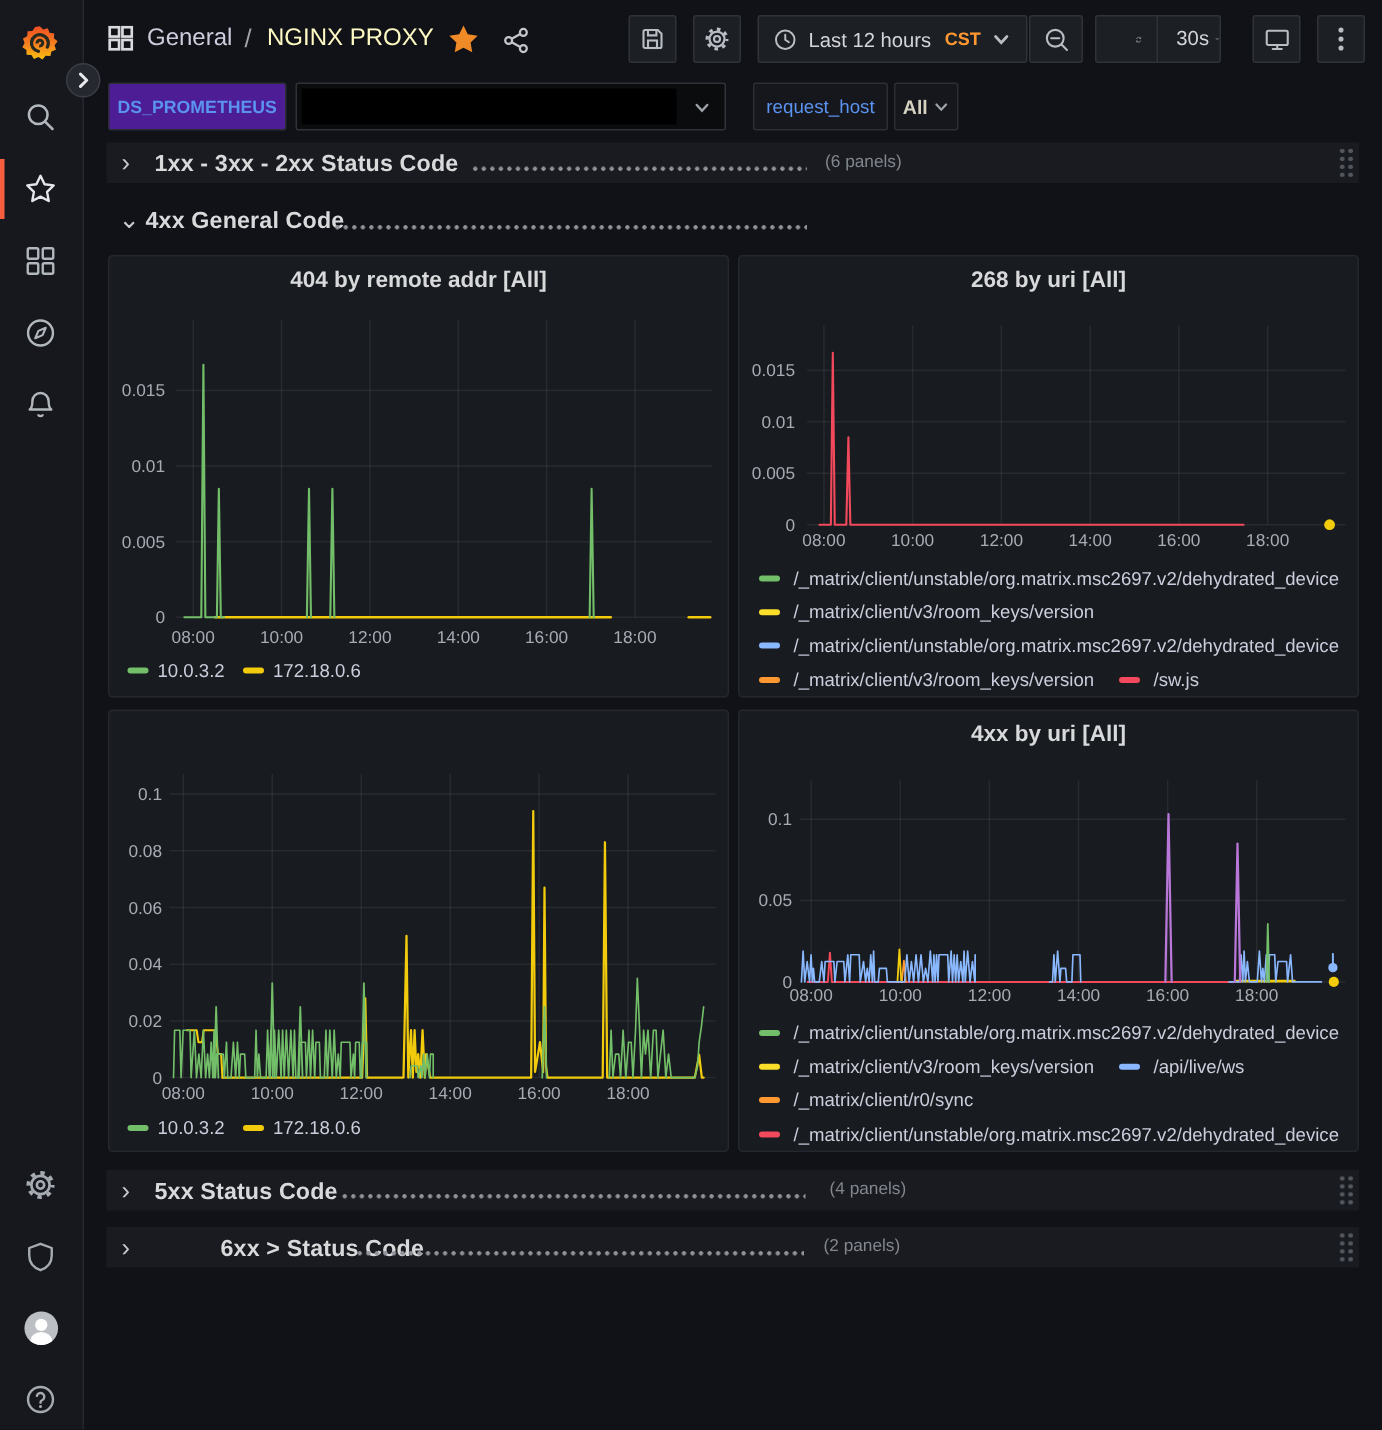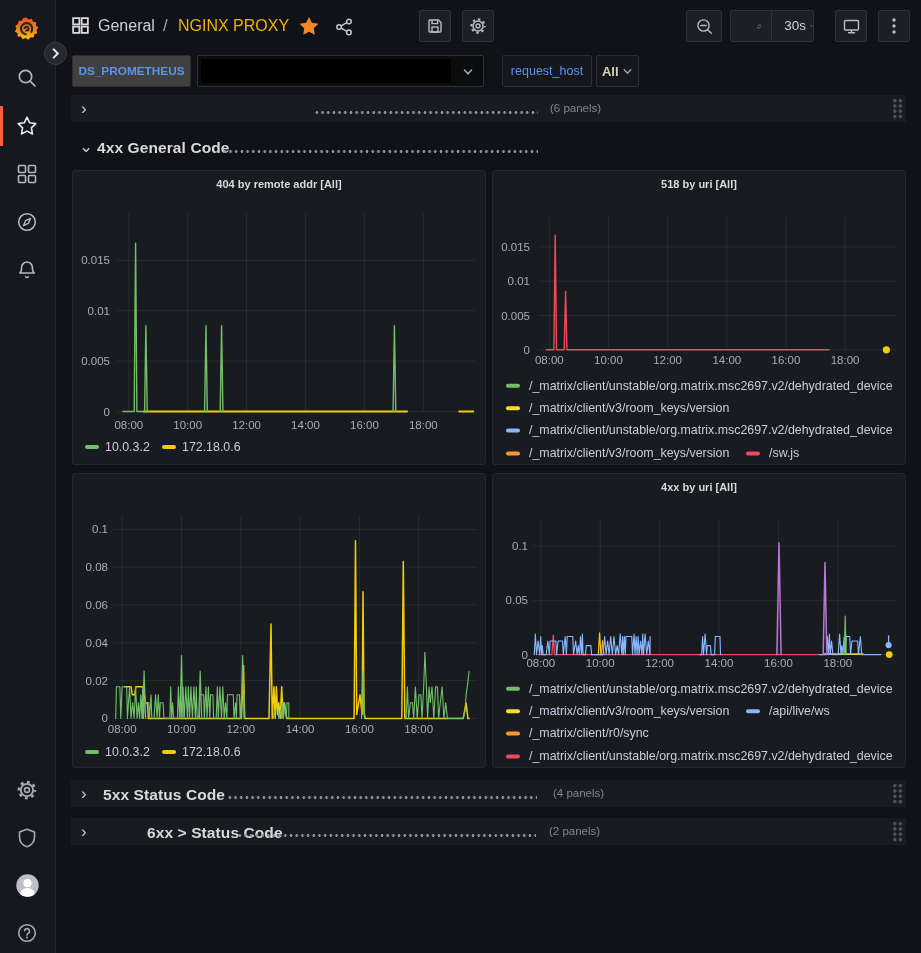--- a/index.html
+++ b/index.html
@@ -18,40 +18,40 @@
   #staraccent { position:absolute; left:0; top:106px; width:3px; height:40px; background:#f55f3e; }
 
   
   .navtext { position:absolute; top:17px; font-size:16px; color:#d2d3d8; white-space:nowrap; }
   .btn { position:absolute; top:10px; height:32px; background:#1c1f24; border:1px solid #2f3339;
     border-radius:2px; color:#b9bdc4; display:flex; align-items:center; justify-content:center; }
 
   
   .subbox { position:absolute; top:55px; height:32px; border-radius:2px;
     display:flex; align-items:center; }
-  .lblbox { background:#404040; border:1px solid #2b2e35; color:#5b93f0; font-weight:700;
+  .lblbox { background:#4c1d95; border:1px solid #2b2e35; color:#5b93f0; font-weight:700;
     font-size:11.8px; letter-spacing:0; }
 
   
   .rowbar { position:absolute; left:71px; width:835px; height:27px; background:#191b20; }
   .rowtitle { position:absolute; font-size:15.5px; letter-spacing:0.1px; font-weight:700; color:#d8d9da; white-space:nowrap; }
   .chevabs { position:absolute; font-size:17px; color:#c8cad0; }
   .dotlead { position:absolute; height:3px;
     background-image:radial-gradient(circle, #90939b 1.25px, transparent 1.55px);
     background-size:5.7px 3px; background-position:0 50%; }
   .pcount { position:absolute; font-size:11.5px; color:#82868e; white-space:nowrap; }
   .dragdots { position:absolute; width:11px; height:21px;
     background-image:radial-gradient(circle, #51565f 1.4px, transparent 1.7px);
     background-size:5.6px 5.3px; background-position:0 0; }
 
   
   .panel { position:absolute; width:414px; height:295px; background:#181b1f;
     border:1px solid #25272e; border-radius:3px; overflow:hidden; }
   .ptitle { position:absolute; top:7px; left:0; width:100%; text-align:center;
-    font-size:11px; font-weight:700; color:#d8d9da; }
+    font-size:15px; font-weight:700; color:#d8d9da; }
 </style>
 </head>
 <body>
 <div id="stage">
 
   <div id="sidebar"></div>
   <div id="staraccent"></div>
 
   <svg class="abs" style="left:14px;top:16px;" width="25" height="26" viewBox="0 0 25 26">
     <defs>
@@ -131,21 +131,21 @@
   <svg class="abs" style="left:72px;top:17px;color:#d9dade;" width="17" height="17" viewBox="0 0 18 18">
       <g fill="none" stroke="currentColor" stroke-width="1.9">
         <rect x="1.2" y="1.2" width="6.6" height="6.6"></rect>
         <rect x="10.2" y="1.2" width="6.6" height="6.6"></rect>
         <rect x="1.2" y="10.2" width="6.6" height="6.6"></rect>
         <rect x="10.2" y="10.2" width="6.6" height="6.6"></rect>
       </g>
     </svg>
   <div class="navtext" style="left:98px;color:#ccccdc;">General</div>
   <div class="navtext" style="left:163px;color:#9fa2a8;font-size:17px;top:16px;">/</div>
-  <div class="navtext" style="left:178px;color:#eab308;">NGINX PROXY</div>
+  <div class="navtext" style="left:178px;color:#fef9c3;">NGINX PROXY</div>
 
   <svg class="abs" style="left:298px;top:16px;" width="22" height="21" viewBox="0 0 20 19">
       <path d="M10 0.8 L12.6 6.2 L18.6 7 L14.3 11.2 L15.3 17.1 L10 14.3 L4.7 17.1 L5.7 11.2 L1.4 7 L7.4 6.2 Z" fill="#f08a27"></path>
     </svg>
 
   <svg class="abs" style="left:335px;top:18px;color:#c3c7cd;" width="18" height="18" viewBox="0 0 18 18">
       <g fill="none" stroke="currentColor" stroke-width="1.5">
         <circle cx="13.9" cy="3.6" r="2.3"></circle>
         <circle cx="4.1" cy="9" r="2.3"></circle>
         <circle cx="13.9" cy="14.4" r="2.3"></circle>
@@ -161,20 +161,31 @@
         <rect x="5" y="9" width="6" height="5" fill="none" stroke="currentColor" stroke-width="1.4"></rect>
       </svg>
   </div>
   <div class="btn" style="left:462px;width:32px;">
     <svg width="18" height="18" viewBox="0 0 18 18">
         <circle cx="9" cy="9" r="5" fill="none" stroke="currentColor" stroke-width="1.5"></circle>
         <circle cx="9" cy="9" r="2" fill="none" stroke="currentColor" stroke-width="1.4"></circle>
         <circle cx="9" cy="9" r="6.6" fill="none" stroke="currentColor" stroke-width="2.1" stroke-dasharray="2.4 2.9" stroke-dashoffset="1"></circle>
       </svg>
   </div>
+  <div class="btn" style="left:505px;width:180px;justify-content:flex-start;padding-left:10px;">
+    <svg width="15" height="15" viewBox="0 0 16 16">
+        <circle cx="8" cy="8" r="6.6" fill="none" stroke="currentColor" stroke-width="1.4"></circle>
+        <path d="M8 4.5 V8 L10.6 9.8" fill="none" stroke="currentColor" stroke-width="1.4" stroke-linecap="round"></path>
+      </svg>
+    <span style="font-size:13.5px;color:#d4d5d9;margin-left:8px;">Last 12 hours</span>
+    <span style="font-size:12px;font-weight:700;color:#ff9830;margin-left:9px;">CST</span>
+    <svg width="13" height="13" viewBox="0 0 12 12" style="margin-left:7px;">
+        <path d="M2.5 4 L6 7.8 L9.5 4" fill="none" stroke="currentColor" stroke-width="1.7" stroke-linecap="round"></path>
+      </svg>
+  </div>
   <div class="btn" style="left:686px;width:36px;">
     <svg width="17" height="17" viewBox="0 0 17 17">
         <circle cx="7.5" cy="7.5" r="5.6" fill="none" stroke="currentColor" stroke-width="1.4"></circle>
         <line x1="11.7" y1="11.7" x2="15.3" y2="15.3" stroke="currentColor" stroke-width="1.4" stroke-linecap="round"></line>
         <line x1="4.8" y1="7.5" x2="10.2" y2="7.5" stroke="currentColor" stroke-width="1.4" stroke-linecap="round"></line>
       </svg>
   </div>
   <div class="btn" style="left:730px;width:84px;justify-content:flex-start;padding-left:26px;">
     <svg width="17" height="17" viewBox="0 0 16 16">
         <path d="M2.4 6.2 A6 6 0 0 1 13.2 4.6" fill="none" stroke="currentColor" stroke-width="1.5"></path>
@@ -211,20 +222,21 @@
   </div>
   <div class="subbox" style="left:502px;width:90px;background:#15171c;border:1px solid #2b2e35;color:#5b93f0;font-size:12.5px;font-weight:500;justify-content:center;">request_host</div>
   <div class="subbox" style="left:596px;width:43px;background:#15171c;border:1px solid #2b2e35;color:#d5d2c2;font-size:13px;font-weight:700;justify-content:center;">
     All&nbsp;<svg width="11" height="11" viewBox="0 0 12 12" style="color:#9fa3aa;">
         <path d="M2.5 4 L6 7.8 L9.5 4" fill="none" stroke="currentColor" stroke-width="1.6" stroke-linecap="round"></path>
       </svg>
   </div>
 
   <div class="rowbar" style="top:95px;"></div>
   <div class="chevabs" style="left:81px;top:99px;">›</div>
+  <div class="rowtitle" style="left:103px;top:101px;">1xx - 3xx - 2xx Status Code</div>
   <div class="dotlead" style="left:314px;top:111px;width:224px;"></div>
   <div class="pcount" style="left:550px;top:102px;">(6 panels)</div>
   <div class="dragdots" style="left:892px;top:98px;"></div>
 
   <div class="chevabs" style="left:79px;top:136px;">⌄</div>
   <div class="rowtitle" style="left:97px;top:139px;">4xx General Code</div>
   <div class="dotlead" style="left:222px;top:150px;width:316px;"></div>
 
   <div class="panel" style="left:72px;top:170px;">
       <div class="ptitle">404 by remote addr [All]</div>
@@ -255,21 +267,21 @@
         <path d="M131.6 240.5 L133 154.8 L134.3 240.5" fill="none" stroke="#73BF69" stroke-width="1.4" stroke-linejoin="round" stroke-linecap="round"></path>
         <path d="M147.2 240.5 L148.6 154.8 L149.9 240.5" fill="none" stroke="#73BF69" stroke-width="1.4" stroke-linejoin="round" stroke-linecap="round"></path>
         <path d="M320.1 240.5 L321.4 154.8 L322.8 240.5" fill="none" stroke="#73BF69" stroke-width="1.4" stroke-linejoin="round" stroke-linecap="round"></path>
         <rect x="12" y="274" width="14" height="4" rx="2" fill="#73BF69"></rect>
         <text x="32" y="280" fill="#ccccdc" font-size="12.4" font-family="Liberation Sans, sans-serif">10.0.3.2</text>
         <rect x="89" y="274" width="14" height="4" rx="2" fill="#F2CC0C"></rect>
         <text x="109" y="280" fill="#ccccdc" font-size="12.4" font-family="Liberation Sans, sans-serif">172.18.0.6</text>
       </svg>
     </div>
     <div class="panel" style="left:492px;top:170px;">
-      <div class="ptitle">518 by uri [All]</div>
+      <div class="ptitle">268 by uri [All]</div>
       <svg width="414" height="293" viewBox="0 0 414 293" style="position:absolute;left:0;top:0;">
         <line x1="56.3" y1="46" x2="56.3" y2="178.8" stroke="rgba(204,204,220,0.085)" stroke-width="1"></line>
         <line x1="115.4" y1="46" x2="115.4" y2="178.8" stroke="rgba(204,204,220,0.085)" stroke-width="1"></line>
         <line x1="174.6" y1="46" x2="174.6" y2="178.8" stroke="rgba(204,204,220,0.085)" stroke-width="1"></line>
         <line x1="233.8" y1="46" x2="233.8" y2="178.8" stroke="rgba(204,204,220,0.085)" stroke-width="1"></line>
         <line x1="292.9" y1="46" x2="292.9" y2="178.8" stroke="rgba(204,204,220,0.085)" stroke-width="1"></line>
         <line x1="352.1" y1="46" x2="352.1" y2="178.8" stroke="rgba(204,204,220,0.085)" stroke-width="1"></line>
         <line x1="45" y1="144.5" x2="404" y2="144.5" stroke="rgba(204,204,220,0.085)" stroke-width="1"></line>
         <line x1="45" y1="110.2" x2="404" y2="110.2" stroke="rgba(204,204,220,0.085)" stroke-width="1"></line>
         <line x1="45" y1="75.9" x2="404" y2="75.9" stroke="rgba(204,204,220,0.085)" stroke-width="1"></line>

